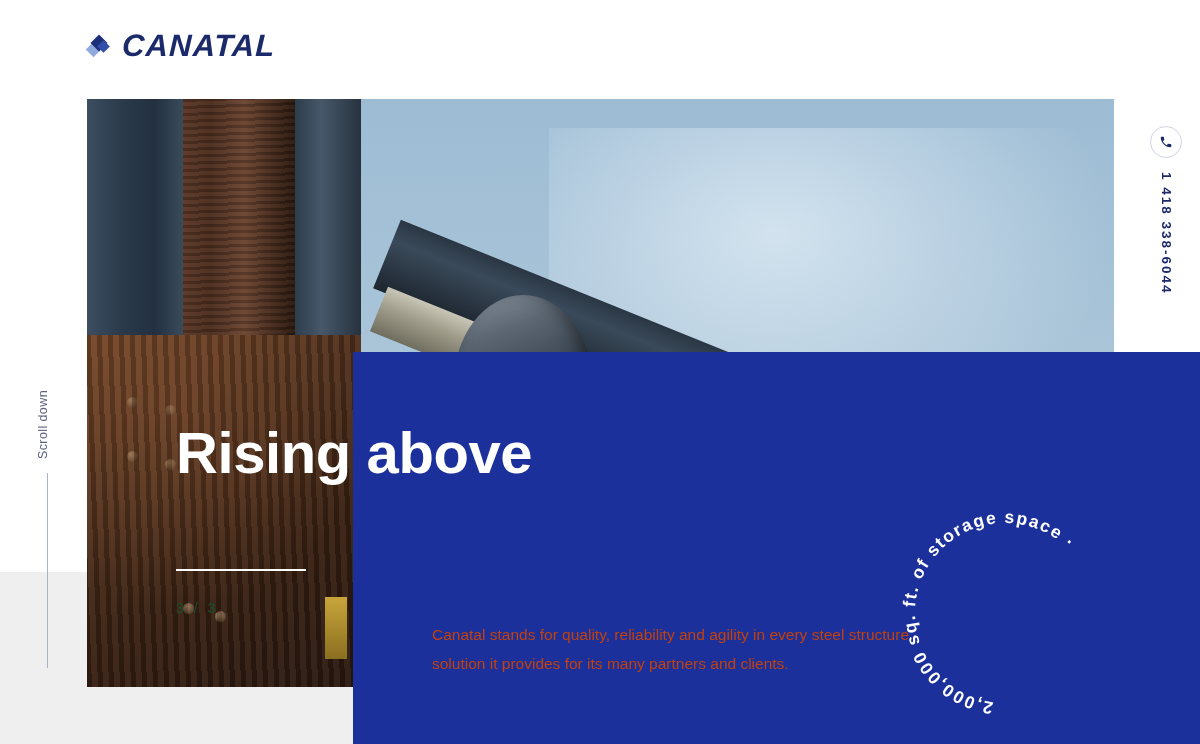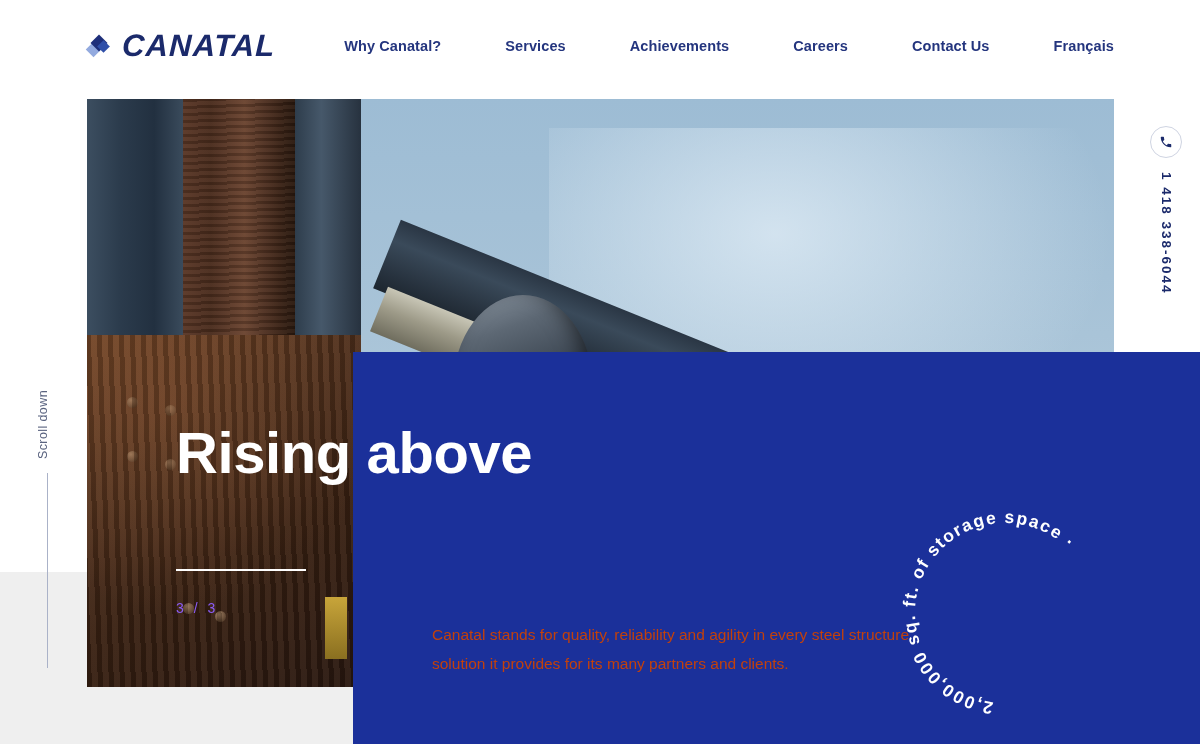--- a/index.html
+++ b/index.html
@@ -299,21 +299,21 @@
     top: 569px;
     width: 130px;
     height: 2px;
     background: #ffffff;
   }
 
   .slide-counter {
     position: absolute;
     left: 176px;
     top: 600px;
-    color: #8b5cf6;
+    color: #14532d;
     font-size: 14px;
     letter-spacing: 3px;
   }
 
   .lede {
     position: absolute;
     left: 432px;
     top: 620px;
     width: 530px;
     color: #c2410c;
@@ -438,28 +438,20 @@
 <header class="header">
   <a class="logo" href="#">
     <span class="logo-mark">
       <span class="d1"></span>
         <span class="d2"></span>
         <span class="d3"></span>
     </span>
     <span class="logo-text">CANATAL</span>
   </a>
 
-  <nav class="nav">
-    <a class="nav-item" href="#" style="margin-right:64px;">Why Canatal?</a>
-    <a class="nav-item" href="#" style="margin-right:64px;">Services</a>
-    <a class="nav-item" href="#" style="margin-right:64px;">Achievements</a>
-    <a class="nav-item" href="#" style="margin-right:64px;">Careers</a>
-    <a class="nav-item" href="#" style="margin-right:64px;">Contact Us</a>
-    <a class="nav-item" href="#">Français</a>
-  </nav>
 </header>
 
 <a class="phone-widget" href="#">
   <span class="phone-circle">
     <svg viewBox="0 0 24 24" aria-hidden="true">
       <path d="M6.6 10.8c1.4 2.8 3.8 5.2 6.6 6.6l2.2-2.2c.3-.3.7-.4 1-.2 1.2.4 2.4.6 3.6.6.6 0 1 .4 1 1V20c0 .6-.4 1-1 1C10.6 21 3 13.4 3 4c0-.6.4-1 1-1h3.5c.6 0 1 .4 1 1 0 1.3.2 2.5.6 3.6.1.3 0 .7-.2 1l-2.3 2.2z"></path>
     </svg>
   </span>
   <span class="phone-number">1 418 338-6044</span>
 </a>

